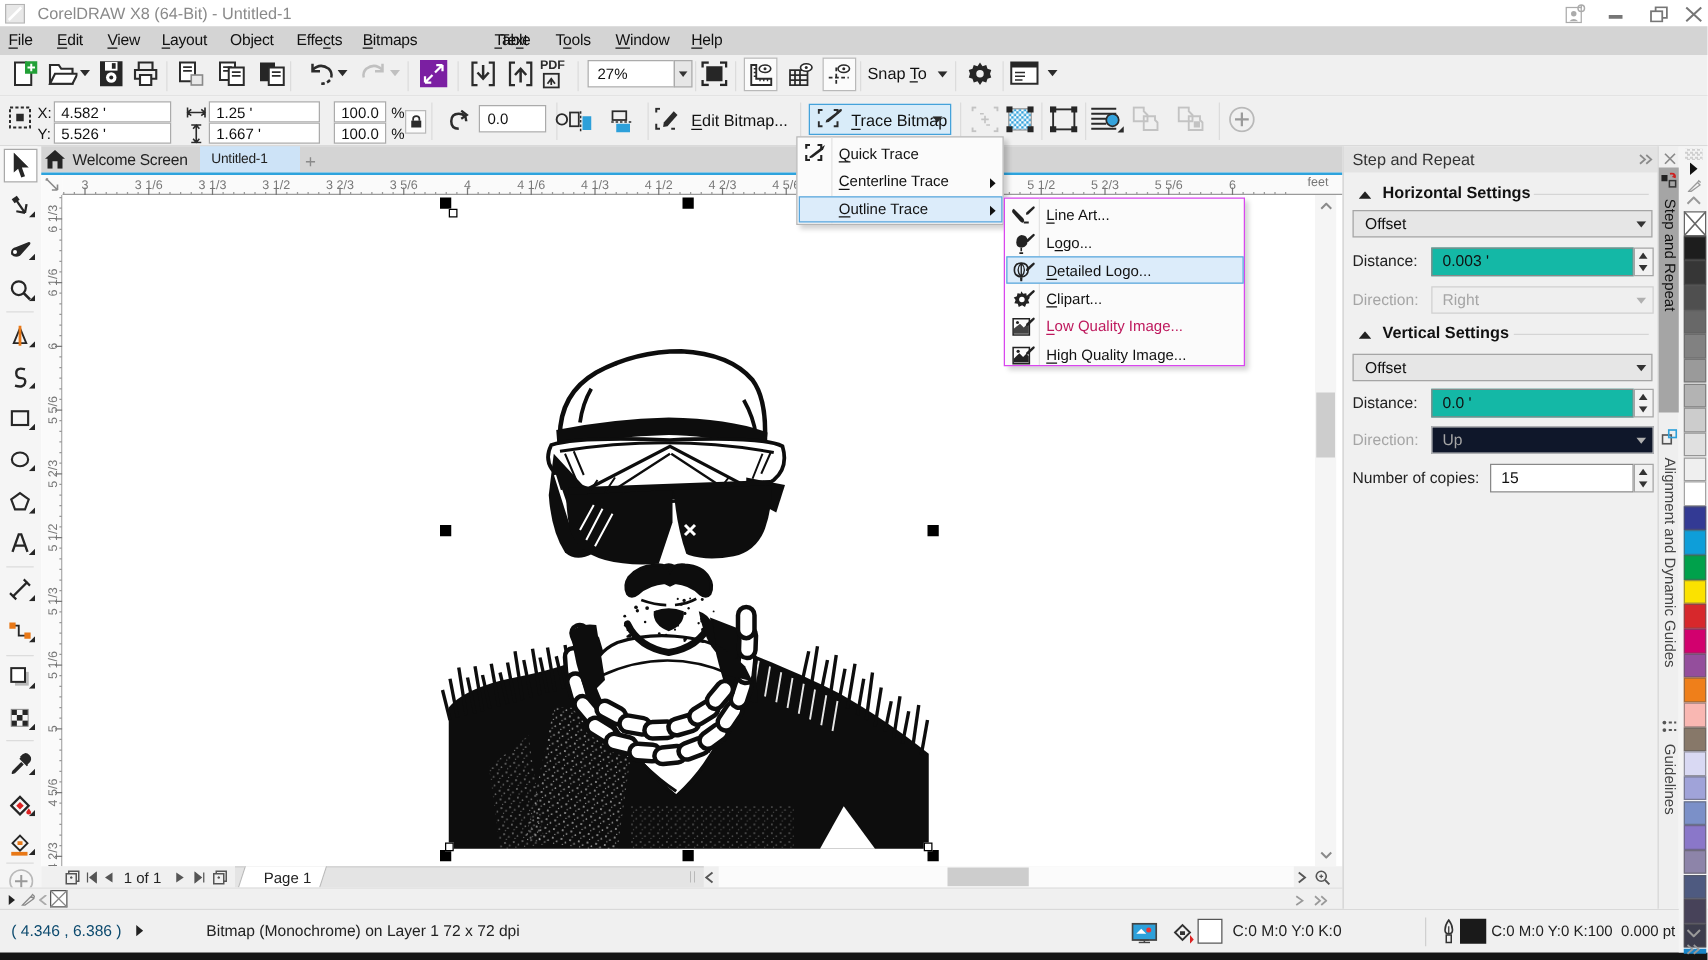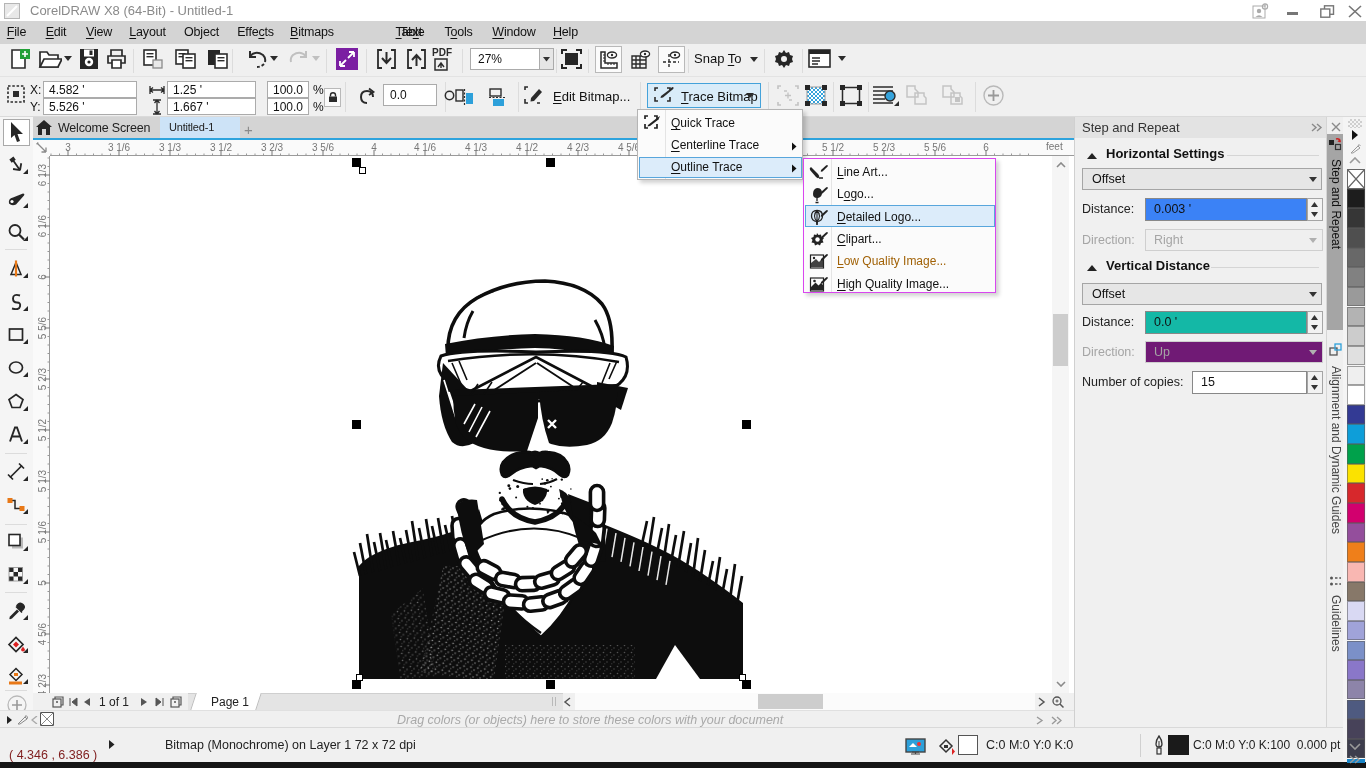--- a/index.html
+++ b/index.html
@@ -911,30 +911,29 @@
  <svg class="ic" style="left:17px;top:3px" width="11" height="11" viewBox="0 0 11 11">
       <path d="M1,10 L8,3 L10,5 L3,10 Z M8,3 L9,1.5 L10.5,3 L10,5" fill="none" stroke="#8a8a8a" stroke-width="1"></path>
     </svg>
  <svg class="ic" style="left:31px;top:5px" width="7" height="8" viewBox="0 0 7 8">
       <path d="M6,0 L1,4 L6,8" stroke="#aaa" stroke-width="1.4" fill="none"></path>
     </svg>
  <div class="abs" style="left:40px;top:1px;width:14px;height:14px;background:#fff;border:1px solid #555;"></div>
  <svg class="ic" style="left:40px;top:1px" width="14" height="14" viewBox="0 0 14 14">
       <path d="M0,0 L14,14 M14,0 L0,14" stroke="#888" stroke-width="1"></path>
     </svg>
- <span class="abs" style="left:397px;top:2px;font-size:12.5px;font-style:italic;color:#a9a9a9;">Drag colors (or objects) here to store these colors with your document</span>
  <svg class="ic" style="left:1036px;top:5px" width="8" height="9" viewBox="0 0 8 9">
       <path d="M1,1 L6,4.5 L1,8" stroke="#9a9a9a" stroke-width="1.4" fill="none"></path>
     </svg>
  <svg class="ic" style="left:1051px;top:5px" width="11" height="9" viewBox="0 0 11 9">
       <path d="M1,1 L5,4.5 L1,8 M6,1 L10,4.5 L6,8" stroke="#9a9a9a" stroke-width="1.4" fill="none"></path>
     </svg>
 </div>
 <div class="abs" style="left:0;top:727px;width:1366px;height:35px;background:#f0f0f0;border-top:1px solid #d9d9d9;">
- <span class="abs" style="left:9px;top:20px;font-size:12.5px;color:#7f1d1d;">( 4.346 , 6.386 )</span>
+ <span class="abs" style="left:9px;top:10px;font-size:12.5px;color:#0c4a6e;">( 4.346 , 6.386 )</span>
  <svg class="ic" style="left:108px;top:12px" width="7" height="9" viewBox="0 0 7 9">
       <path d="M1,0 L6.5,4.5 L1,9 Z" fill="#222"></path>
     </svg>
  <span class="abs" style="left:165px;top:10px;font-size:12.5px;color:#222;">Bitmap (Monochrome) on Layer 1 72 x 72 dpi</span>
  <svg class="ic" style="left:905px;top:10px" width="21" height="17" viewBox="0 0 21 17">
   <rect x="1" y="1" width="19" height="13" fill="#2da0da" stroke="#444" stroke-width="1.4"></rect>
   <path d="M4,9 L8,5 L12,9 Z" fill="#fff"></path>
       <circle cx="14" cy="6" r="2" fill="#e33"></circle>
   <path d="M7,14 L14,14 M10.5,14 L10.5,16 M6,16 L15,16" stroke="#444" stroke-width="1.2"></path>
  </svg>
@@ -968,21 +967,21 @@
  <span class="abs" style="left:31px;top:29px;font-size:13px;font-weight:bold;color:#111;">Horizontal Settings</span>
  <div class="abs" style="left:152px;top:38px;width:92px;height:1px;background:#d5d5d5;"></div>
 
  <div class="abs" style="left:7px;top:51px;width:240px;height:22px;background:#e6e6e6;border:1px solid #a5a5a5;">
   <span class="abs" style="left:9px;top:3px;font-size:12.5px;color:#111;">Offset</span>
   <svg class="ic" style="left:226px;top:8px" width="9" height="6" viewBox="0 0 9 6">
         <path d="M0,0 L8,0 L4,5 Z" fill="#333"></path>
       </svg>
  </div>
  <span class="abs" style="left:7px;top:85px;font-size:12.5px;color:#222;">Distance:</span>
- <div class="abs" style="left:70px;top:81px;width:162px;height:23px;background:#3b82f6;border:1px solid #888;">
+ <div class="abs" style="left:70px;top:81px;width:162px;height:23px;background:#14b8a6;border:1px solid #888;">
   <span class="abs" style="left:8px;top:3px;font-size:12.5px;color:#111;">0.003 '</span>
  </div>
  <div class="abs" style="left:232px;top:81px;width:16px;height:23px;background:#f2f2f2;border:1px solid #a5a5a5;">
   <svg class="ic" style="left:3px;top:3px" width="8" height="6" viewBox="0 0 8 6">
         <path d="M0,5 L7,5 L3.5,0 Z" fill="#333"></path>
       </svg>
   <svg class="ic" style="left:3px;top:13px" width="8" height="6" viewBox="0 0 8 6">
         <path d="M0,0 L7,0 L3.5,5 Z" fill="#333"></path>
       </svg>
  </div>
@@ -990,21 +989,21 @@
  <div class="abs" style="left:70px;top:112px;width:178px;height:22px;background:#efefef;border:1px solid #cfcfcf;">
   <span class="abs" style="left:8px;top:3px;font-size:12.5px;color:#a5a5a5;">Right</span>
   <svg class="ic" style="left:163px;top:8px" width="9" height="6" viewBox="0 0 9 6">
         <path d="M0,0 L8,0 L4,5 Z" fill="#b0b0b0"></path>
       </svg>
  </div>
 
  <svg class="ic" style="left:12px;top:148px" width="10" height="7" viewBox="0 0 10 7">
       <path d="M0,6 L5,0 L10,6 Z" fill="#222"></path>
     </svg>
- <span class="abs" style="left:31px;top:141px;font-size:13px;font-weight:bold;color:#111;">Vertical Distance</span>
+ <span class="abs" style="left:31px;top:141px;font-size:13px;font-weight:bold;color:#111;">Vertical Settings</span>
  <div class="abs" style="left:136px;top:150px;width:108px;height:1px;background:#d5d5d5;"></div>
 
  <div class="abs" style="left:7px;top:166px;width:240px;height:22px;background:#e6e6e6;border:1px solid #a5a5a5;">
   <span class="abs" style="left:9px;top:3px;font-size:12.5px;color:#111;">Offset</span>
   <svg class="ic" style="left:226px;top:8px" width="9" height="6" viewBox="0 0 9 6">
         <path d="M0,0 L8,0 L4,5 Z" fill="#333"></path>
       </svg>
  </div>
  <span class="abs" style="left:7px;top:198px;font-size:12.5px;color:#222;">Distance:</span>
  <div class="abs" style="left:70px;top:194px;width:162px;height:23px;background:#14b8a6;border:1px solid #888;">
@@ -1012,21 +1011,21 @@
  </div>
  <div class="abs" style="left:232px;top:194px;width:16px;height:23px;background:#f2f2f2;border:1px solid #a5a5a5;">
   <svg class="ic" style="left:3px;top:3px" width="8" height="6" viewBox="0 0 8 6">
         <path d="M0,5 L7,5 L3.5,0 Z" fill="#333"></path>
       </svg>
   <svg class="ic" style="left:3px;top:13px" width="8" height="6" viewBox="0 0 8 6">
         <path d="M0,0 L7,0 L3.5,5 Z" fill="#333"></path>
       </svg>
  </div>
  <span class="abs" style="left:7px;top:228px;font-size:12.5px;color:#a5a5a5;">Direction:</span>
- <div class="abs" style="left:70px;top:224px;width:178px;height:22px;background:#701a75;border:1px solid #cfcfcf;">
+ <div class="abs" style="left:70px;top:224px;width:178px;height:22px;background:#0f172a;border:1px solid #cfcfcf;">
   <span class="abs" style="left:8px;top:3px;font-size:12.5px;color:#a5a5a5;">Up</span>
   <svg class="ic" style="left:163px;top:8px" width="9" height="6" viewBox="0 0 9 6">
         <path d="M0,0 L8,0 L4,5 Z" fill="#b0b0b0"></path>
       </svg>
  </div>
 
  <span class="abs" style="left:7px;top:258px;font-size:12.5px;color:#222;">Number of copies:</span>
  <div class="abs" style="left:117px;top:254px;width:115px;height:23px;background:#fff;border:1px solid #888;">
   <span class="abs" style="left:8px;top:3px;font-size:12.5px;color:#111;">15</span>
  </div>
@@ -1159,20 +1158,20 @@
       <circle cx="8.5" cy="8.5" r="2.2" fill="#fff"></circle>
       <path d="M12,6 L17,1.5 Q18,0.7 18.6,1.3 Q19.2,2 18.4,2.8 L13.5,7.5 L11.8,7.8 Z" fill="#222"></path>
     </svg>
     <span class="abs" style="left:33px;top:72.9px;font-size:12px;color:#111;"><u>C</u>lipart...</span>
     <svg class="ic" style="left:5px;top:94.2px" width="20" height="18" viewBox="0 0 20 18">
       <rect x="1.5" y="2" width="13" height="13" fill="none" stroke="#222" stroke-width="1.2"></rect>
       <path d="M2,10 L7,6 L10,9 L14,5 L14,14 L2,14 Z" fill="#222" opacity="0.85"></path>
       <circle cx="5" cy="5" r="1.2" fill="#222"></circle>
       <path d="M12,6 L17,1.5 Q18,0.7 18.6,1.3 Q19.2,2 18.4,2.8 L13.5,7.5 L11.8,7.8 Z" fill="#222"></path>
     </svg>
-    <span class="abs" style="left:33px;top:95.2px;font-size:12px;color:#a16207;"><u>L</u>ow Quality Image...</span>
+    <span class="abs" style="left:33px;top:95.2px;font-size:12px;color:#be185d;"><u>L</u>ow Quality Image...</span>
     <svg class="ic" style="left:5px;top:116.5px" width="20" height="18" viewBox="0 0 20 18">
       <rect x="1.5" y="2" width="13" height="13" fill="none" stroke="#222" stroke-width="1.2"></rect>
       <path d="M2,11 L6.5,6.5 L9.5,9.5 L12,7 L14,9 L14,14 L2,14 Z" fill="#222"></path>
       <circle cx="5.5" cy="5" r="1.3" fill="#222"></circle>
       <path d="M12,6 L17,1.5 Q18,0.7 18.6,1.3 Q19.2,2 18.4,2.8 L13.5,7.5 L11.8,7.8 Z" fill="#222"></path>
     </svg>
     <span class="abs" style="left:33px;top:117.5px;font-size:12px;color:#111;"><u>H</u>igh Quality Image...</span>
   </div>
 </body></html>

